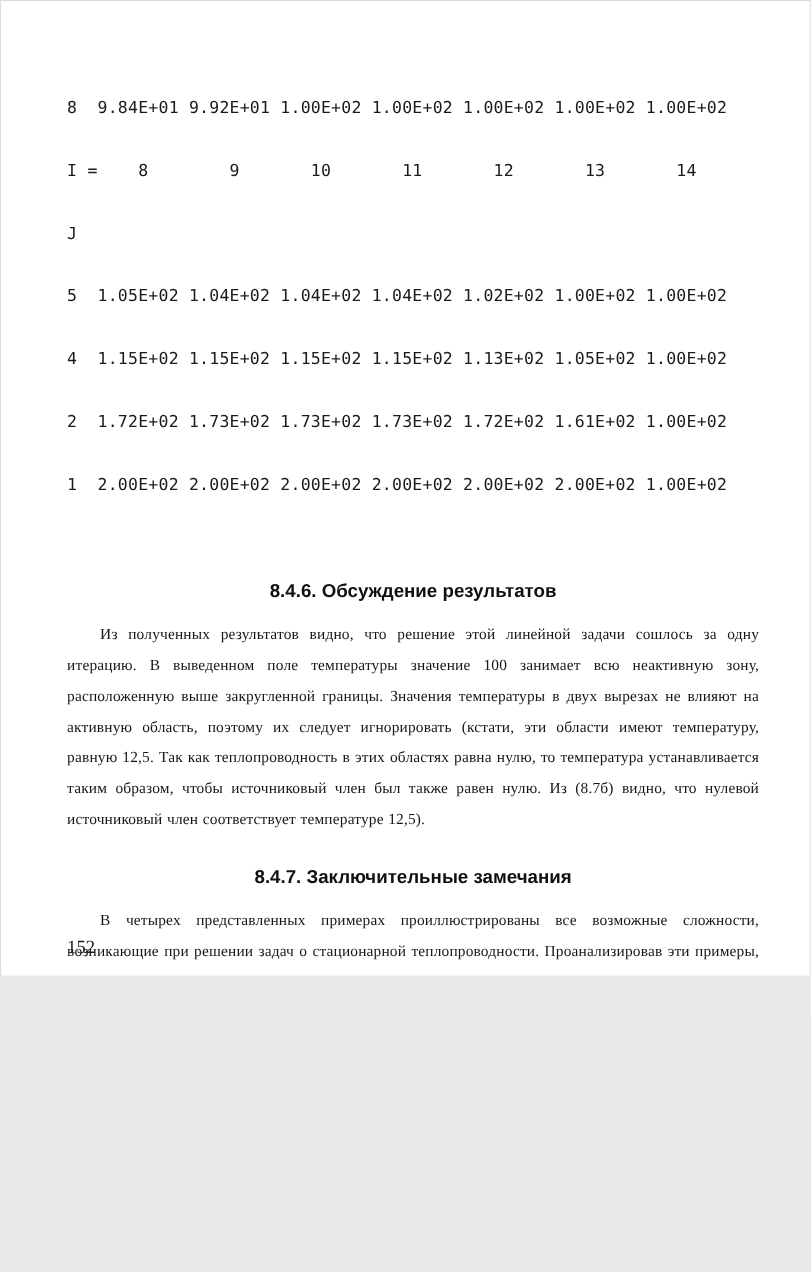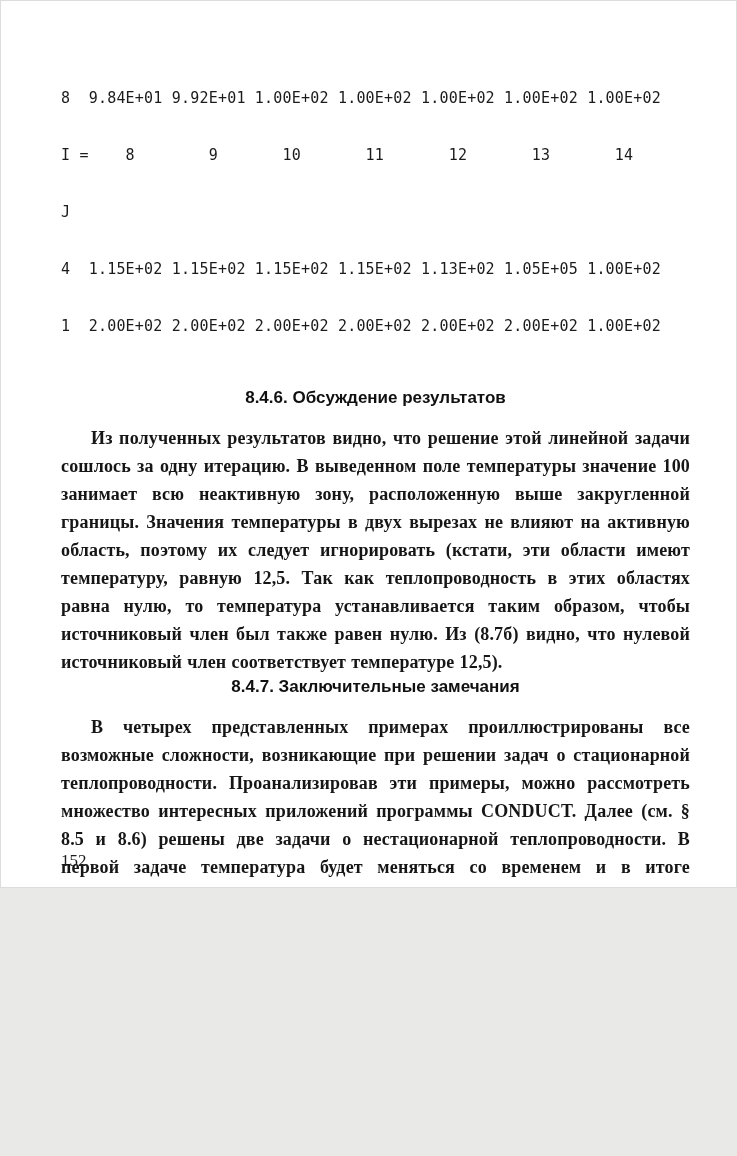--- a/index.html
+++ b/index.html
@@ -29,53 +29,54 @@
   .code-line { white-space: pre; }
 
   .heading {
     font-family: "Liberation Sans", sans-serif;
     font-weight: bold;
     text-align: center;
     font-size: 17px;
     line-height: 21px;
     color: #101010;
   }
-  .h846 { margin-top: 13px; }
-  .h847 { }
+  .h846 { margin-top: 39px; }
+  .h847 { margin-top: 27px; }
 
   p.body {
     margin-top: 16px;
-    font-size: 18px;
+    font-size: 14px;
     line-height: 28px;
     text-align: justify;
     text-indent: 30px;
     letter-spacing: 0.15px;
     word-spacing: 0.5px;
     color: #161616;
-    font-weight: bold;
   }
 
   .pagenum {
     position: absolute;
     left: 60px;
     bottom: 16px;
     font-size: 17px;
     color: #1b1b1b;
   }
 </style>
 </head>
 <body>
 
 <div class="page">
 
   <div class="listing">
     <div class="code-line">8  9.84E+01 9.92E+01 1.00E+02 1.00E+02 1.00E+02 1.00E+02 1.00E+02</div>
     <div class="code-line">I =    8        9       10       11       12       13       14</div>
     <div class="code-line">J</div>
-    <div class="code-line">4  1.15E+02 1.15E+02 1.15E+02 1.15E+02 1.13E+02 1.05E+05 1.00E+02</div>
+    <div class="code-line">5  1.05E+02 1.04E+02 1.04E+02 1.04E+02 1.02E+02 1.00E+02 1.00E+02</div>
+    <div class="code-line">4  1.15E+02 1.15E+02 1.15E+02 1.15E+02 1.13E+02 1.05E+02 1.00E+02</div>
+    <div class="code-line">2  1.72E+02 1.73E+02 1.73E+02 1.73E+02 1.72E+02 1.61E+02 1.00E+02</div>
     <div class="code-line">1  2.00E+02 2.00E+02 2.00E+02 2.00E+02 2.00E+02 2.00E+02 1.00E+02</div>
   </div>
 
   <div class="heading h846">8.4.6. Обсуждение результатов</div>
   <p class="body">Из полученных результатов видно, что решение этой линейной задачи сошлось за одну итерацию. В выведенном поле температуры значение 100 занимает всю неактивную зону, расположенную выше закругленной границы. Значения температуры в двух вырезах не влияют на активную область, поэтому их следует игнорировать (кстати, эти области имеют температуру, равную 12,5. Так как теплопроводность в этих областях равна нулю, то температура устанавливается таким образом, чтобы источниковый член был также равен нулю. Из (8.7б) видно, что нулевой источниковый член соответствует температуре 12,5).</p>
 
   <div class="heading h847">8.4.7. Заключительные замечания</div>
   <p class="body">В четырех представленных примерах проиллюстрированы все возможные сложности, возникающие при решении задач о стационарной теплопроводности. Проанализировав эти примеры, можно рассмотреть множество интересных приложений программы CONDUCT. Далее (см. § 8.5 и 8.6) решены две задачи о нестационарной теплопроводности. В первой задаче температура будет меняться со временем и в итоге достигнет стационарного распределения. Во второй же будут иметь место периодические изменения температуры во времени.</p>
 
   <div class="pagenum">152</div>

